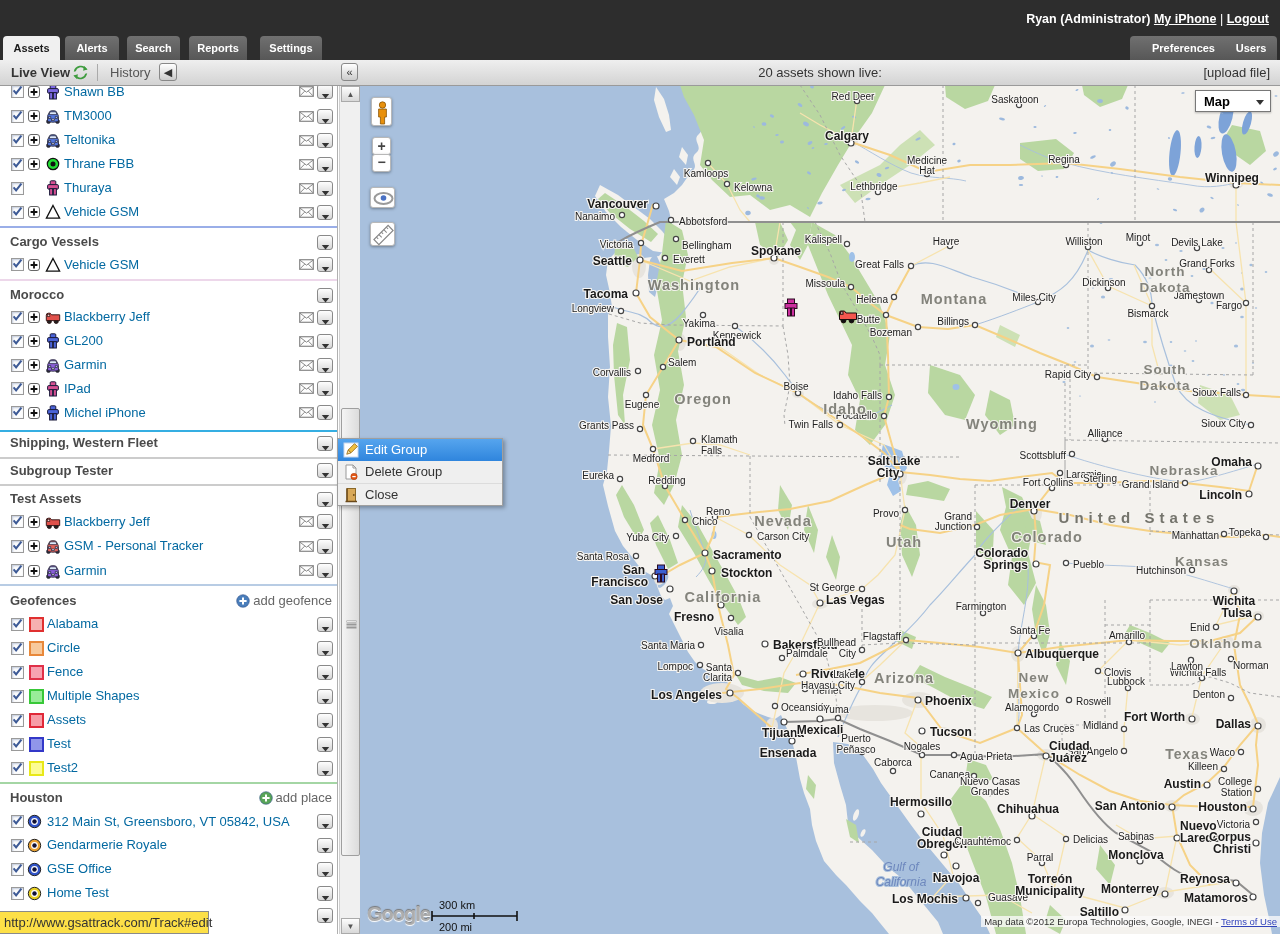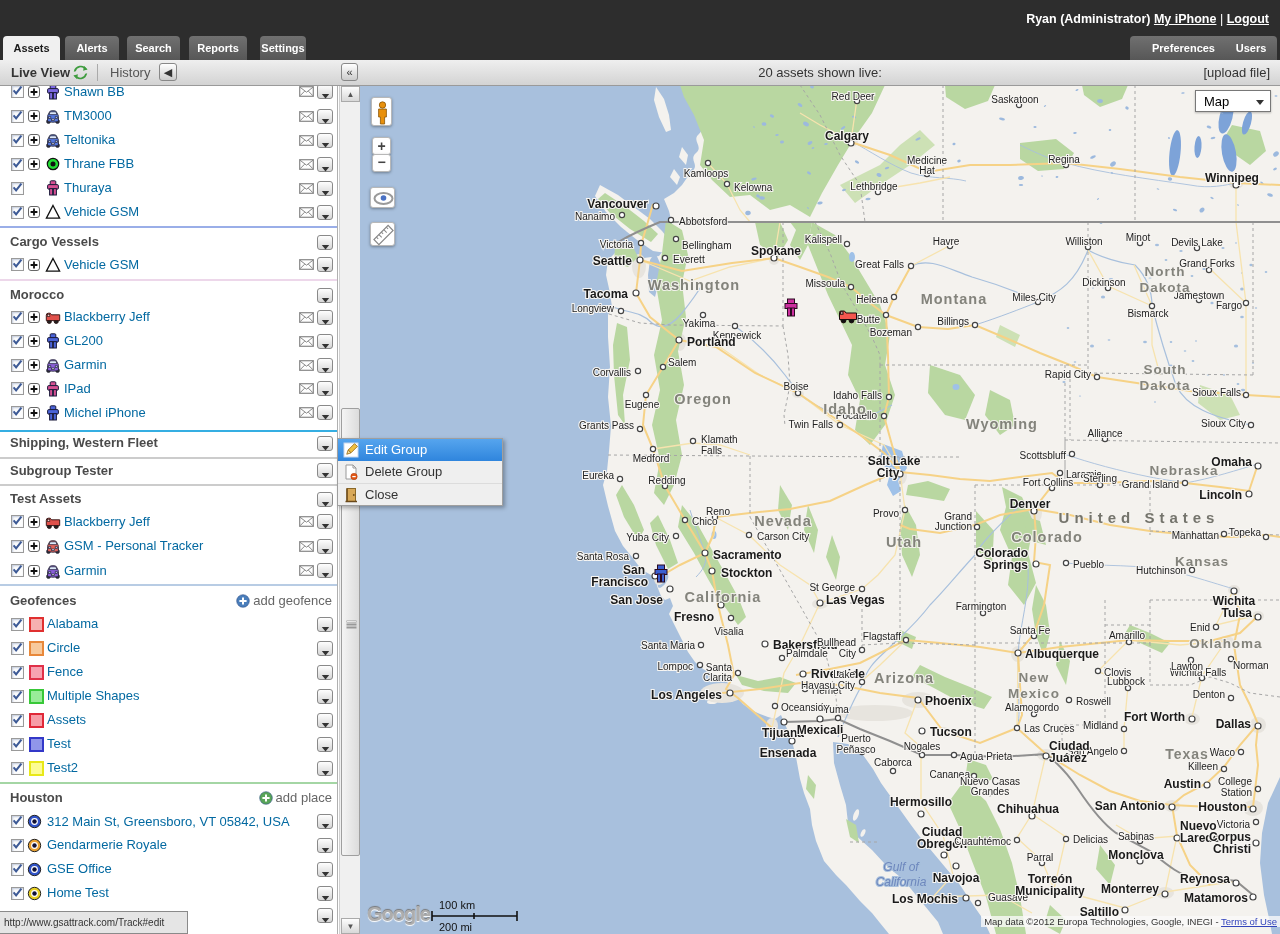--- a/index.html
+++ b/index.html
@@ -41,47 +41,47 @@
  box-shadow:0 0 0 0.5px #999,0 3px 0 0.5px #999,0 6px 0 0.5px #999}
 #mapwrap{position:absolute;left:360px;top:86px;width:920px;height:848px;overflow:hidden}
 #map{position:absolute;left:0;top:-1px}
 .cl{fill:#222;stroke:#f7f5f2;stroke-width:2.2;paint-order:stroke;font-family:"Liberation Sans",sans-serif}
 .cl.b{font-weight:bold;fill:#1a1a1a}
 .st{fill:#7e7e76;stroke:#f4f2ee;stroke-width:2.2;paint-order:stroke;font-weight:bold;opacity:.95}
 .st.us{fill:#6e6e66}
 .wl{fill:#6d87bd;font-style:italic;stroke:#a8c0dd;stroke-width:2;paint-order:stroke}
 .mbtn{position:absolute;background:#fff;border-radius:3px;box-shadow:0 1px 3px rgba(0,0,0,.35);border:1px solid #b8b8b8}
 #maptype{position:absolute;left:835px;top:4px;width:76px;height:22px;background:#fff;border:1px solid #787878;
- font-size:13px;font-weight:normal;color:#000;line-height:21px;box-shadow:0 1px 2px rgba(0,0,0,.25)}
+ font-size:13px;font-weight:bold;color:#000;line-height:21px;box-shadow:0 1px 2px rgba(0,0,0,.25)}
 #maptype span{margin-left:8px}
 #maptype .ar{position:absolute;right:6px;top:9px;width:0;height:0;border-left:4px solid transparent;
  border-right:4px solid transparent;border-top:5px solid #333}
 #glogo{position:absolute;left:7px;top:817px;font-size:20px;font-weight:bold;color:#adadad;
  text-shadow:0 1px 1px #fff,0 -1px 1px #777;letter-spacing:-1px}
 #scale{position:absolute;left:71px;top:813px;font-size:11px;color:#111}
 #copy{position:absolute;right:0;top:830px;height:11px;background:rgba(250,250,250,.78);
  font-size:9.5px;color:#333;padding:0 3px;line-height:11px;white-space:nowrap}
 #copy a{color:#3344bb;text-decoration:underline}
 #menu{position:absolute;left:337px;top:438px;width:166px;background:#efefef;border:1px solid #9f9f9f;
  box-shadow:2px 2px 4px rgba(0,0,0,.3);z-index:50}
 .mrow{position:relative;height:22px;font-size:13px;color:#333;line-height:22px}
 .mrow.sel{background:linear-gradient(#56a5ee,#2f85dd);color:#fff}
 .mrow .mi{position:absolute;left:5px;top:3px}
 .mrow .mt{margin-left:27px}
-#tip{position:absolute;left:0;top:911px;width:188px;height:23px;background:#e5e5e5;border:1px solid #8a8a8a;border-left:none;
- font-size:10px;color:#333;line-height:21px;padding-left:4px;z-index:60}
+#tip{position:absolute;left:0;top:911px;width:209px;height:23px;background:#fde047;border:1px solid #8a8a8a;border-left:none;
+ font-size:13px;color:#333;line-height:21px;padding-left:4px;z-index:60}
 </style></head><body>
 <div id="app">
     <div id="hdr"></div>
     <div id="usr">Ryan (Administrator) <a>My iPhone</a> <span style="font-weight:normal">|</span> <a>Logout</a></div>
     <div class="tab act" style="left:3px;width:57px">Assets</div>
     <div class="tab" style="left:65px;width:54px">Alerts</div>
     <div class="tab" style="left:127px;width:53px">Search</div>
     <div class="tab" style="left:189px;width:58px">Reports</div>
-    <div class="tab" style="left:260px;width:46px">Settings</div>
+    <div class="tab" style="left:260px;width:62px">Settings</div>
     <div class="tab" style="left:1130px;width:107px">Preferences</div>
     <div class="tab" style="left:1225px;width:52px">Users</div>
     <div id="tbar">
       <span class="lv">Live View</span>
       <svg style="position:absolute;left:73px;top:5px" width="15" height="15" viewBox="0 0 17 17">
         <path d="M3.2,7.2 A5.6,5.6 0 0 1 13.2,5.0 L15.8,5.0 A8,8 0 0 0 0.9,7.6 Z" fill="#3e9c3e"></path>
         <path d="M13.8,9.8 A5.6,5.6 0 0 1 3.8,12.0 L1.2,12.0 A8,8 0 0 0 16.1,9.4 Z" fill="#3e9c3e"></path>
         <path d="M12.6,1.2 L16.6,5.2 L11.4,6.6 Z M4.4,15.8 L0.4,11.8 L5.6,10.4 Z" fill="#3e9c3e"></path>
       </svg>
       <span style="position:absolute;left:97px;top:4px;width:1px;height:17px;background:#aaa"></span>
@@ -1328,21 +1328,21 @@
           <circle cx="12.5" cy="10" r="2.8" fill="#4a72c4"></circle>
         </svg></div>
       <div class="mbtn" style="left:10px;top:136px;width:25px;height:24px"><svg width="25" height="24" viewBox="0 0 25 24">
           <g transform="rotate(-45 12.5 12)">
             <rect x="2.5" y="8.5" width="20" height="7" fill="#fff" stroke="#888" stroke-width="1.2"></rect>
             <path d="M6,8.5 L6,11 M9.5,8.5 L9.5,12.5 M13,8.5 L13,11 M16.5,8.5 L16.5,12.5 M20,8.5 L20,11" stroke="#888" stroke-width="1"></path>
           </g>
         </svg></div>
       <div id="maptype"><span>Map</span><span class="ar"></span></div>
       <div id="glogo">Google</div>
-      <div id="scale"><div style="margin-left:8px">100 km</div><svg width="90" height="10" viewBox="0 0 90 10">
+      <div id="scale"><div style="margin-left:8px">300 km</div><svg width="90" height="10" viewBox="0 0 90 10">
           <path d="M1,0 L1,10 M1,5 L86,5 M43,2 L43,8 M86,0 L86,10" stroke="#111" stroke-width="1.6" fill="none"></path>
         </svg><div style="margin-left:8px;margin-top:-2px">200 mi</div></div>
       <div id="copy">Map data ©2012 Europa Technologies, Google, INEGI - <a>Terms of Use</a></div>
     </div>
     <div id="menu">
       <div class="mrow sel"><svg class="mi" width="16" height="16" viewBox="0 0 16 16">
           <rect x="1" y="1" width="14" height="14" fill="#fff" stroke="#c8d8ee" stroke-width="1"></rect>
           <g transform="rotate(45 8 8)">
             <rect x="6" y="1" width="4" height="9" fill="#f0c040" stroke="#996a10" stroke-width="0.8"></rect>
             <path d="M6,10 L10,10 L8,14 Z" fill="#f8e0a0" stroke="#996a10" stroke-width="0.8"></path>

